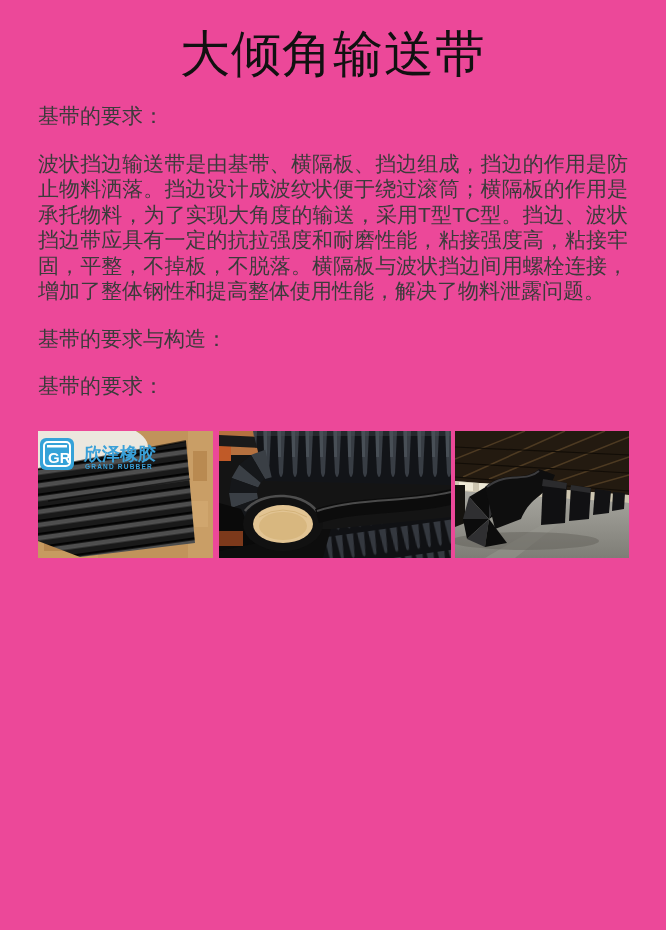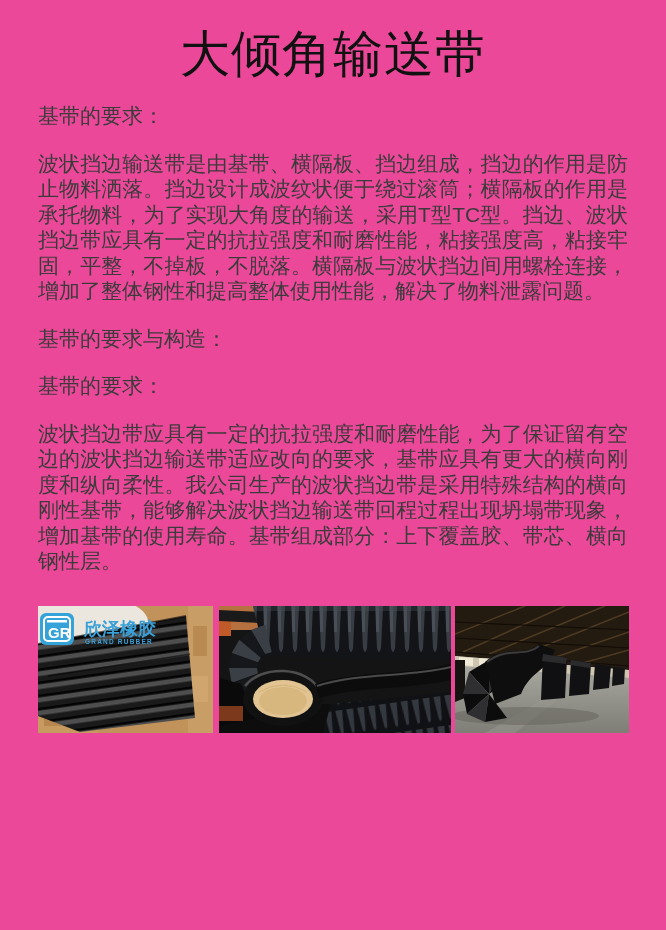--- a/index.html
+++ b/index.html
@@ -50,21 +50,20 @@
 
 <div class="page">
 
   <h1 class="doc-title">大倾角输送带</h1>
 
   <div class="doc-body">
     <p class="first">基带的要求：</p>
     <p>波状挡边输送带是由基带、横隔板、挡边组成，挡边的作用是防止物料洒落。挡边设计成波纹状便于绕过滚筒；横隔板的作用是承托物料，为了实现大角度的输送，采用T型TC型。挡边、波状挡边带应具有一定的抗拉强度和耐磨性能，粘接强度高，粘接牢固，平整，不掉板，不脱落。横隔板与波状挡边间用螺栓连接，增加了整体钢性和提高整体使用性能，解决了物料泄露问题。</p>
     <p>基带的要求与构造：</p>
     <p>基带的要求：</p>
-    <p>波状挡边带应具有一定的抗拉强度和耐磨性能，为了保证留有空边的波状挡边输送带适应改向的要求，基带应具有更大的横向刚度和纵向柔性。我公司生产的波状挡边带是采用特殊结构的横向刚性基带，能够解决波状挡边输送带回程过程出现坍塌带现象，增加基带的使用寿命。基带组成部分：上下覆盖胶、带芯、横向钢性层。</p>
   </div>
 
   <div class="figures">
 
     <span class="fig fig-1">
       <svg width="175" height="127" viewBox="0 0 175 127">
         <defs>
           <pattern id="ridges1" width="175" height="13" patternUnits="userSpaceOnUse" patternTransform="rotate(-8)">
             <rect width="175" height="13" fill="#1a1a1a"></rect>
             <rect y="0" width="175" height="3" fill="#4e4e4e"></rect>

